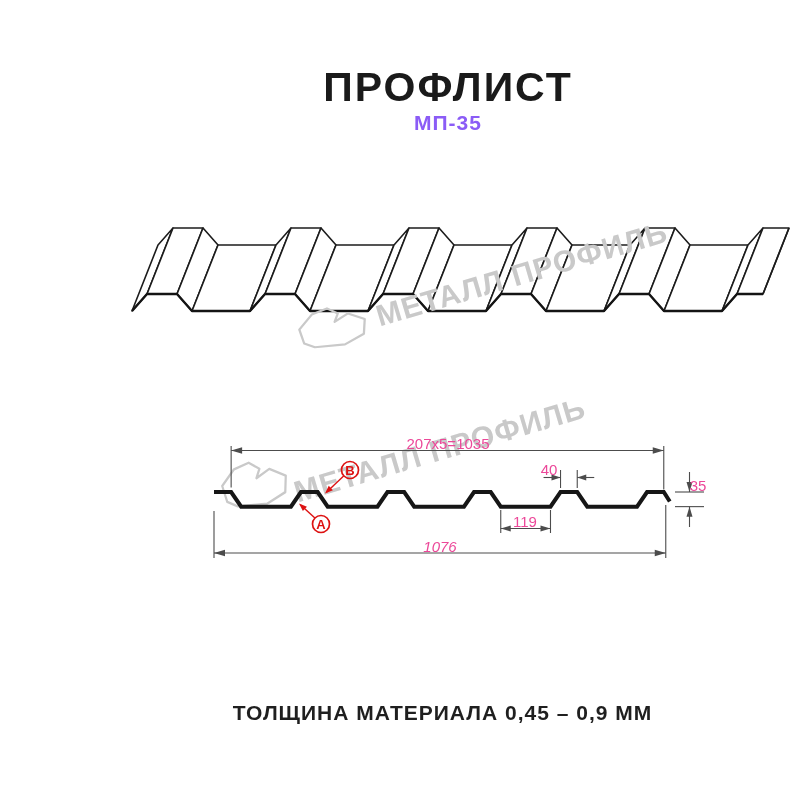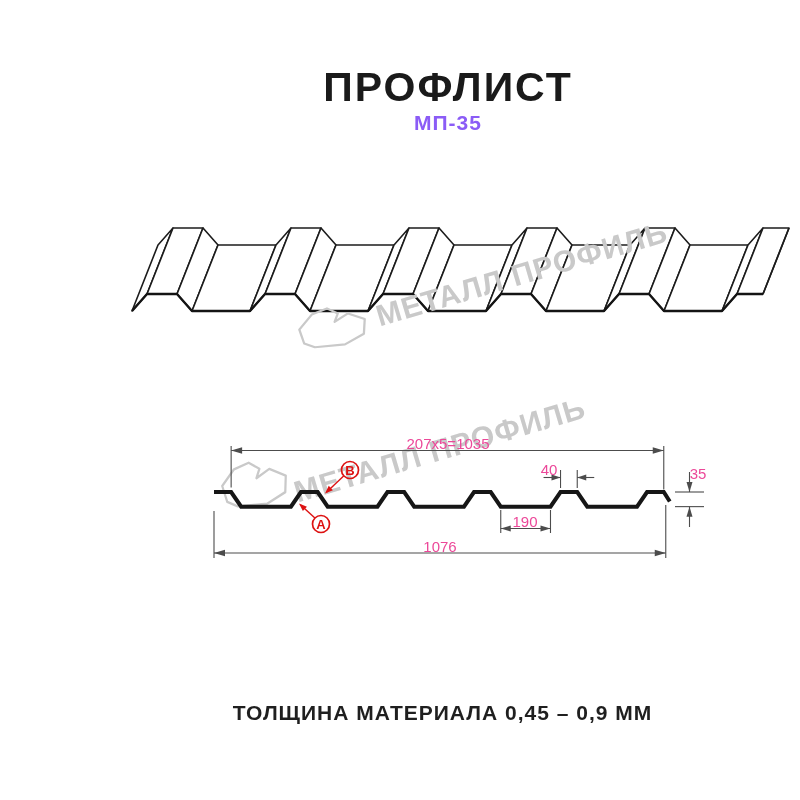--- a/index.html
+++ b/index.html
@@ -101,21 +101,21 @@
       <circle cx="302" cy="470" r="8.5" fill="none" stroke="#dd1212" stroke-width="1.7"></circle>
       <line x1="295.9" y1="475.7" x2="278.5" y2="492.2" stroke="#dd1212" stroke-width="1.4"></line>
       <path d="M277 493.5 L280.753148661606 485.82446255146357 L284.87464347832986 490.18488460393957 Z" fill="#dd1212"></path>
       <circle cx="273" cy="524" r="8.5" fill="none" stroke="#dd1212" stroke-width="1.7"></circle>
       <line x1="266.9" y1="517.9" x2="252.3" y2="504.7" stroke="#dd1212" stroke-width="1.4"></line>
       <path d="M251 503.5 L258.9439140350135 506.64550946657533 L254.9168605141113 511.0932999224971 Z" fill="#dd1212"></path>
     </svg>
 
   <div class="abs ctr dimlbl" style="left:400px;top:443px;">207x5=1035</div>
   <div class="abs ctr dimlbl" style="left:501px;top:469px;text-align:right;">40</div>
-  <div class="abs ctr dimlbl" style="left:650px;top:473px;">35</div>
-  <div class="abs ctr dimlbl" style="left:477px;top:521px;">190</div>
-  <div class="abs ctr dimlbl" style="left:392px;top:546px;">1076</div>
+  <div class="abs ctr dimlbl" style="left:650px;top:485px;">35</div>
+  <div class="abs ctr dimlbl" style="left:477px;top:521px;">119</div>
+  <div class="abs ctr dimlbl" style="left:392px;top:546px;font-style:italic;">1076</div>
 
   <div class="abs ctr callout-letter" style="left: 273px; top: 524px; color: rgb(221, 18, 18);">A</div>
   <div class="abs ctr callout-letter" style="left: 302px; top: 470px; color: rgb(221, 18, 18);">B</div>
 
   <div class="abs note">ТОЛЩИНА МАТЕРИАЛА 0,45 – 0,9 ММ</div>
 </div>
 
 </body></html>

